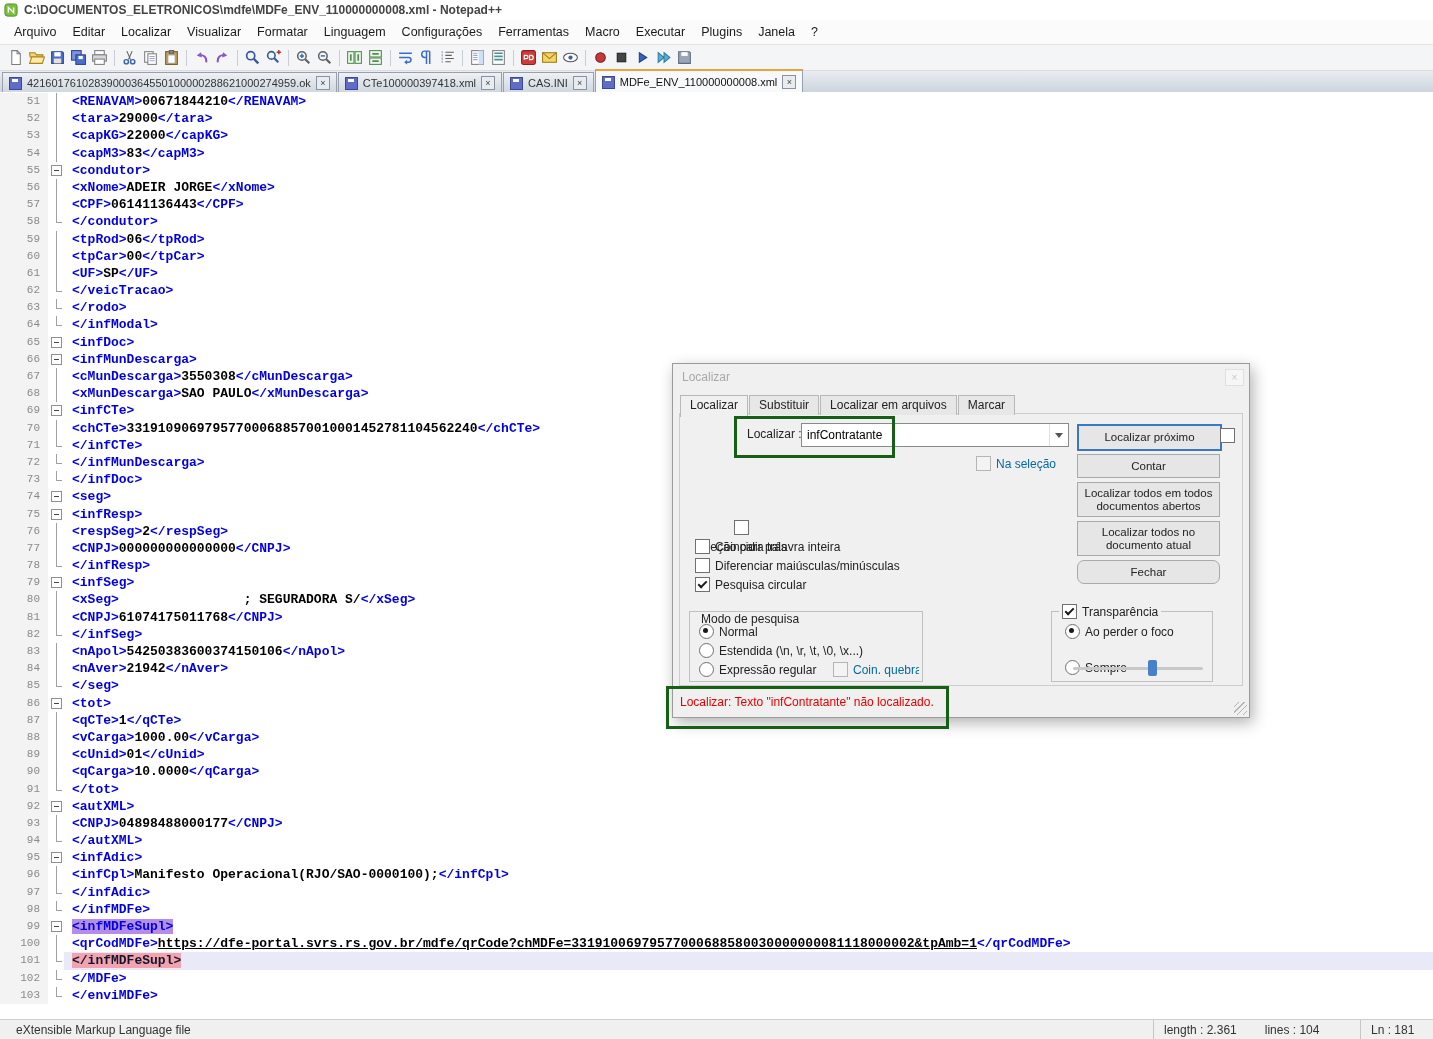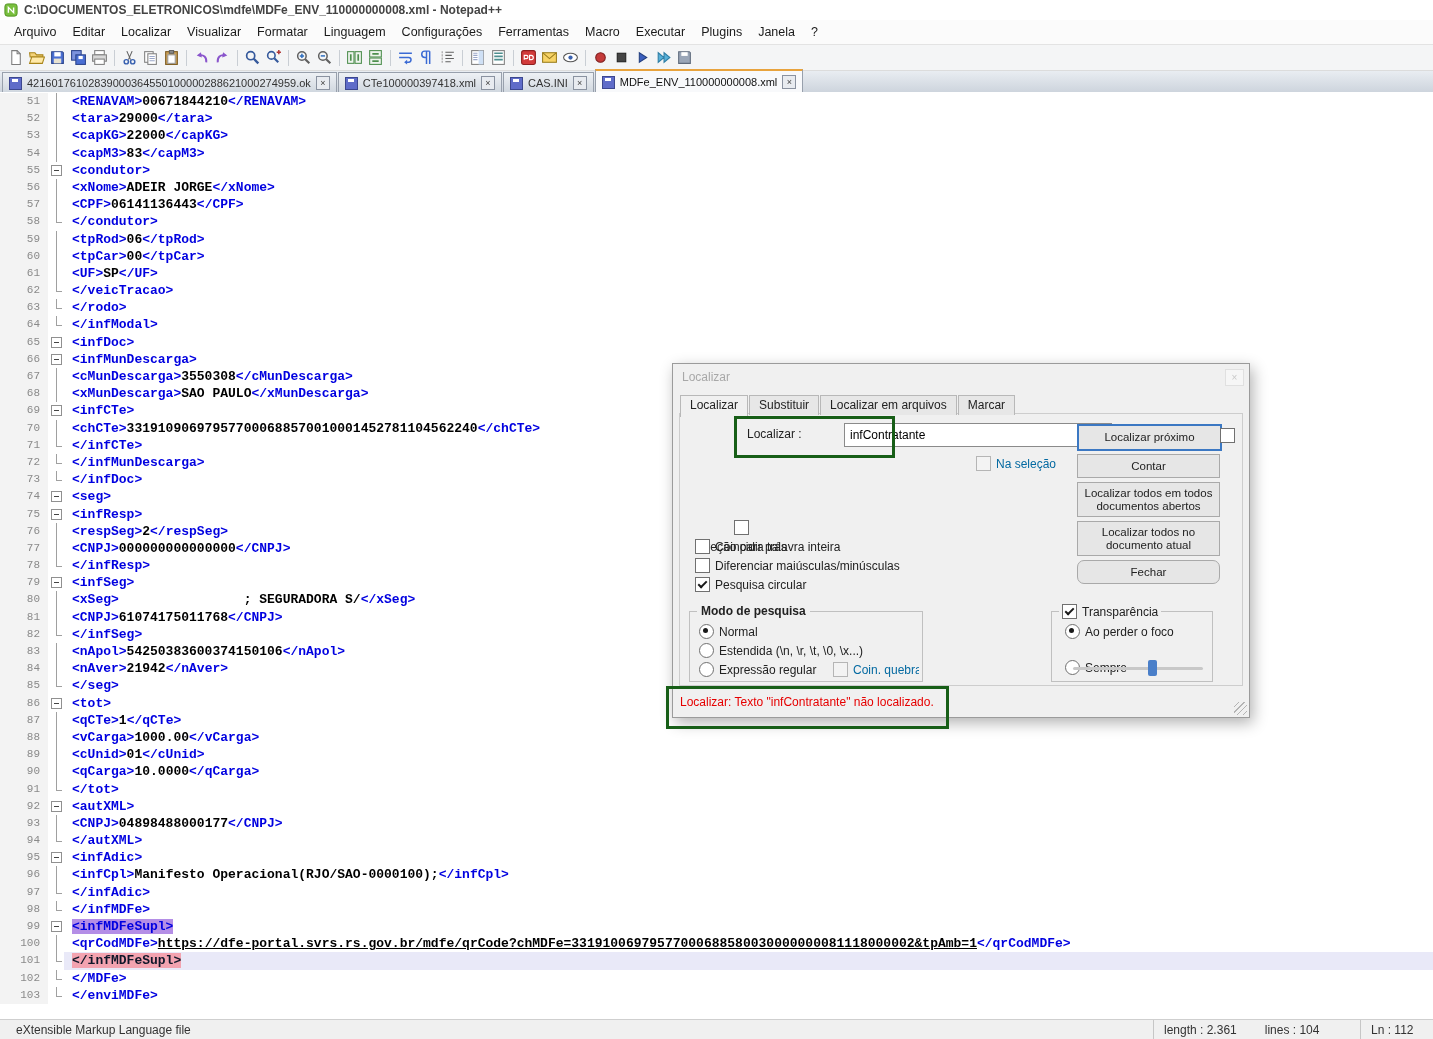--- a/index.html
+++ b/index.html
@@ -68,21 +68,21 @@
   .dlg-close{position:absolute;right:5px;top:5px;width:17px;height:15px;background:#f6f6f6;border:1px solid #e0e0e0;
     color:#c9c9c9;font-size:10px;display:flex;align-items:center;justify-content:center;}
   .dlg-close::before{content:"×";}
   .dlg-page{position:absolute;left:6px;top:49px;right:6px;bottom:31px;border:1px solid #cdcdcd;background:#f0f0f0;}
   .dlg-tabs{position:absolute;left:7px;top:31px;display:flex;z-index:3;}
   .dtab{padding:2px 9px 3px;border:1px solid #b8b8b8;border-bottom:none;background:#e7e7e7;margin-right:1px;height:14px;}
   .dtab.active{background:#f0f0f0;padding-bottom:5px;margin-bottom:-1px;}
 
   .lbl{position:absolute;}
   .combo{position:absolute;left:128px;top:59px;width:266px;height:22px;background:#fff;border:1px solid #8a8a8a;
-    display:flex;align-items:center;margin-left:43px;}
+    display:flex;align-items:center;}
   .combo-text{flex:1;padding:0 5px;color:#000;}
   .combo-arrow{width:18px;height:100%;display:flex;align-items:center;justify-content:center;border-left:1px solid #e0e0e0;}
   .combo-arrow::after{content:"";border:4px solid transparent;border-top:5px solid #555;margin-top:5px;}
 
   .btn{position:absolute;display:flex;align-items:center;justify-content:center;text-align:center;
     background:#e6e6e6;border:1px solid #a9a9a9;font-size:11.5px;color:#222;line-height:13px;padding:0 3px;}
   .btn.default{border:2px solid #3b78c3;}
   .btn-next{left:404px;top:60px;width:135px;height:23px;}
   .btn-count{left:404px;top:90px;width:135px;height:22px;}
   .btn-all-open{left:404px;top:118px;width:135px;height:33px;}
@@ -100,21 +100,21 @@
 
   .chk-extra{left:547px;top:64px;}
   .chk-insel{left:303px;top:92px;}
   .chk-back{left:22px;top:156px;flex-direction:column;}
   .chk-word{left:22px;top:175px;}
   .chk-case{left:22px;top:194px;}
   .chk-wrap{left:22px;top:213px;}
   .grp{position:absolute;border:1px solid #c0c0c0;}
   .grp-mode{left:16px;top:247px;width:232px;height:69px;}
   .grp-trans{left:378px;top:247px;width:160px;height:69px;}
-  .grp-legend{position:absolute;left:24px;top:240px;background:#f0f0f0;padding:0 4px;font-weight:bold;}
+  .grp-legend{position:absolute;left:24px;top:248px;background:#f0f0f0;padding:0 4px;}
   .rad-normal{left:26px;top:260px;}
   .rad-ext{left:26px;top:279px;}
   .rad-regex{left:26px;top:298px;}
   .chk-dotnl{left:160px;top:298px;width:86px;overflow:hidden;}
   .chk-trans{left:386px;top:240px;background:#f0f0f0;padding:0 3px;}
   .rad-focus{left:392px;top:260px;}
   .rad-always{left:392px;top:296px;}
   .slider{position:absolute;left:400px;top:296px;width:130px;height:16px;}
   .slider .track{position:absolute;left:0;right:0;top:7px;height:3px;background:#c8c8c8;border-radius:2px;}
   .slider .thumb{position:absolute;top:0;left:58%;width:9px;height:16px;background:#4a7fc9;border-radius:2px;}
@@ -642,21 +642,21 @@
       </div>
     </div>
 
   <div class="statusbar">
     <span class="sb-left">eXtensible Markup Language file</span>
     <span class="sb-cell sb-mid">
       <span>length : 2.361</span>
       <span class="sb-gap"></span>
       <span>lines : 104</span>
     </span>
-    <span class="sb-cell sb-right">Ln : 112</span>
+    <span class="sb-cell sb-right">Ln : 181</span>
   </div>
 
   <div class="fdlg">
     <span class="dlg-title">Localizar</span>
     <span class="dlg-close"></span>
     <div class="dlg-page"></div>
     <div class="dlg-tabs" id="dlgTabs">
         <span class="dtab active">Localizar</span>
         <span class="dtab">Substituir</span>
         <span class="dtab">Localizar em arquivos</span>

